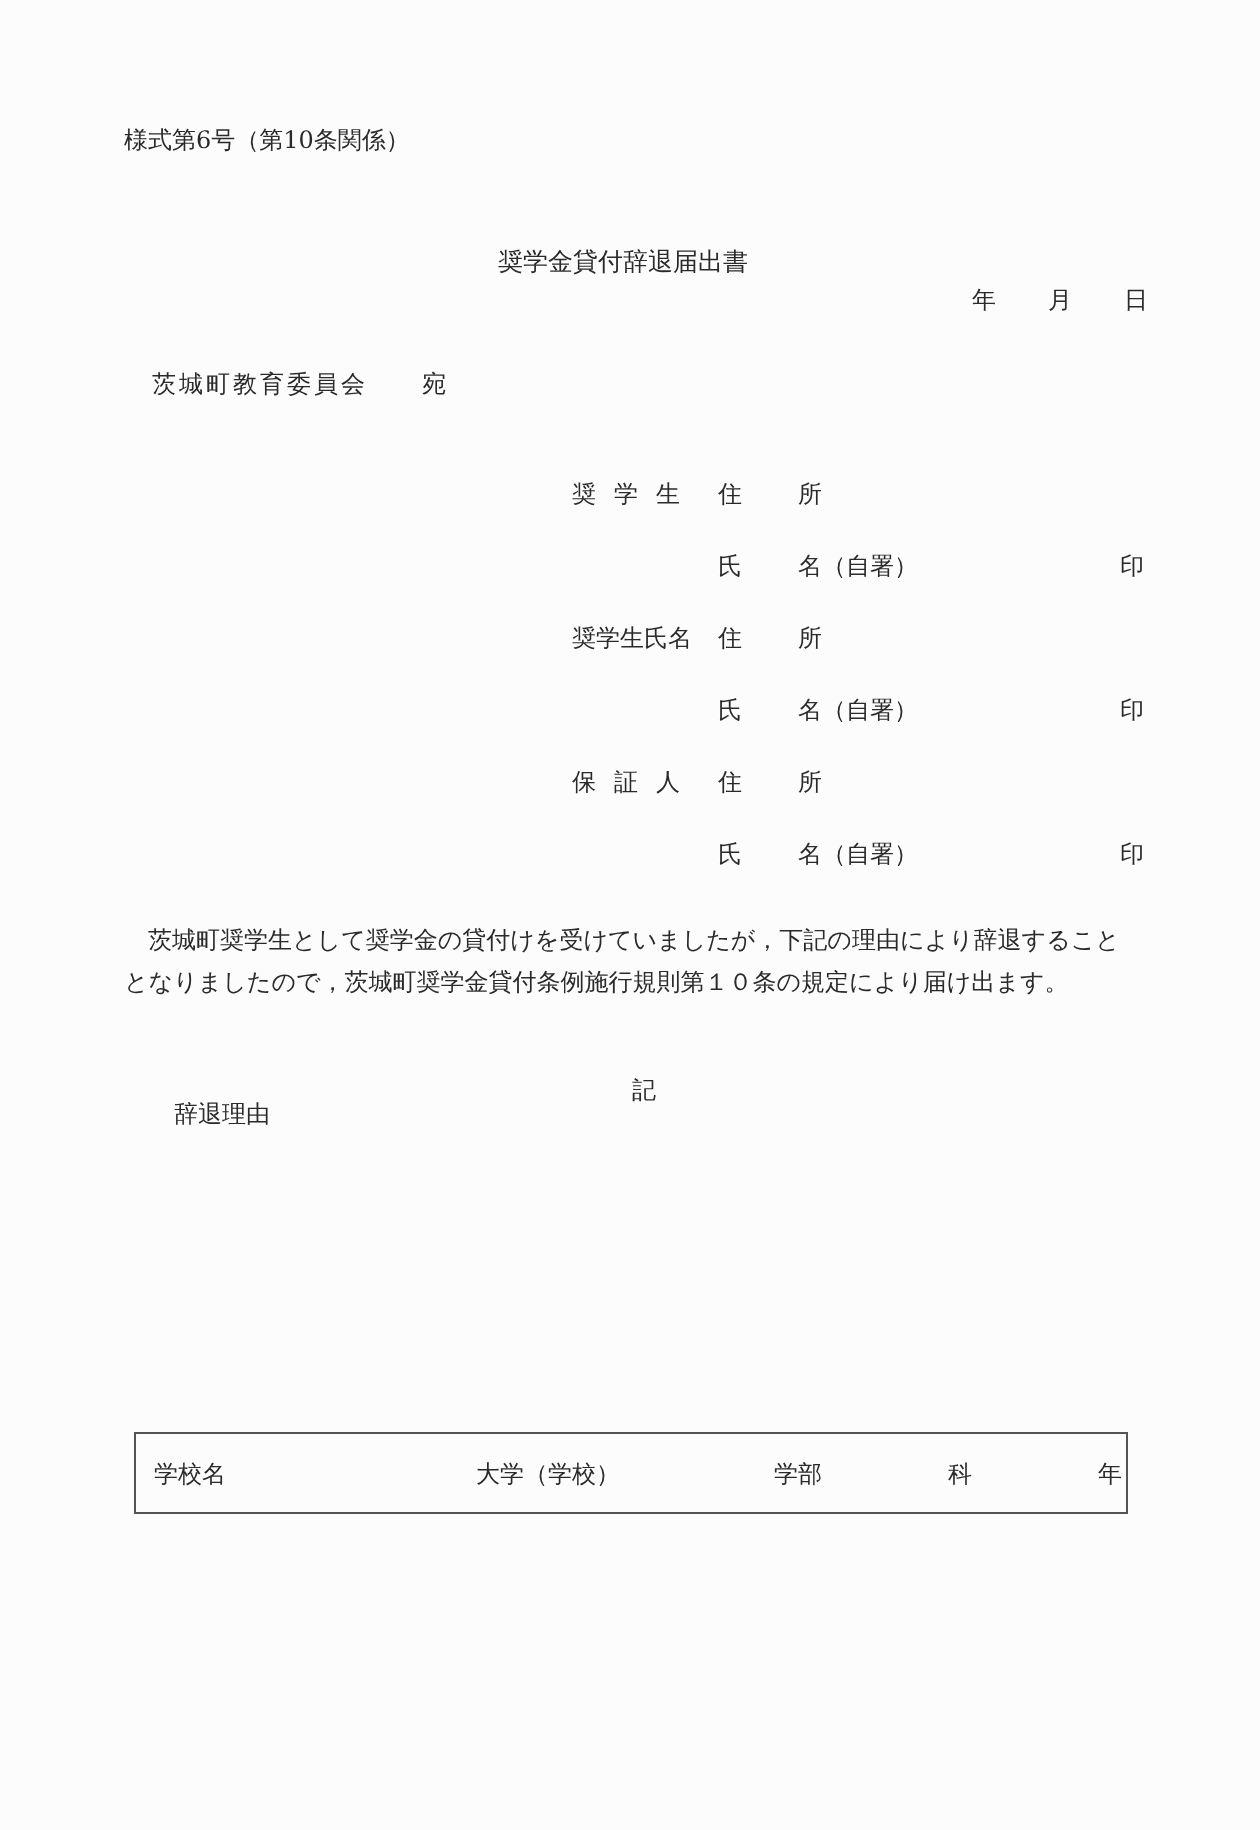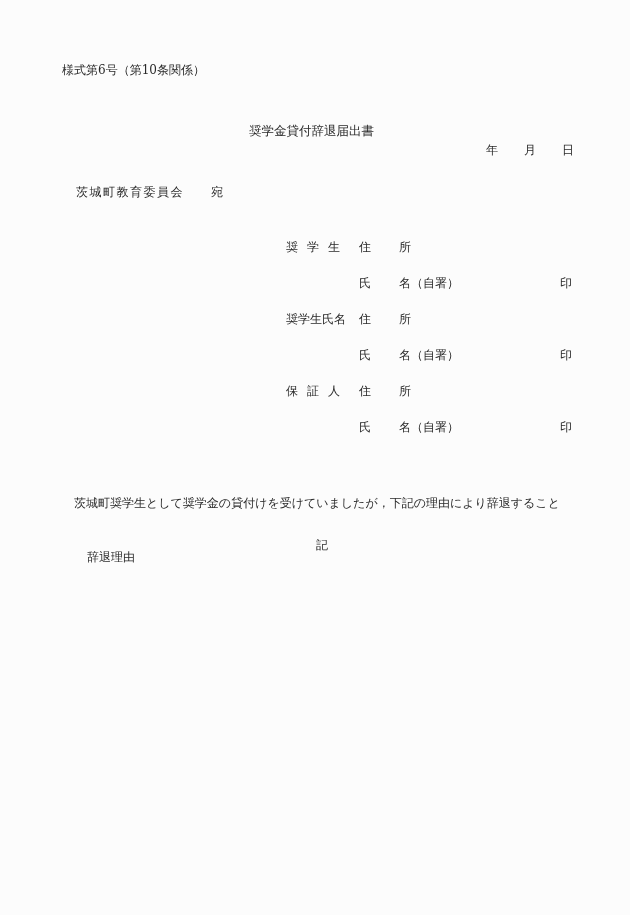--- a/index.html
+++ b/index.html
@@ -19,21 +19,21 @@
   .date-y { left: 486px; }
   .date-m { left: 524px; }
   .date-d { left: 562px; }
   .addressee { left: 76px; top: 185px; letter-spacing: 1.5px; }
   .addressee-suffix { left: 211px; top: 185px; }
   .role { left: 286px; }
   .role.spaced { letter-spacing: 9px; text-align: right; }
   .lbl1 { left: 359px; }
   .lbl2 { left: 399px; }
   .seal { left: 560px; }
-  .para { left: 62px; top: 493px; width: 520px; white-space: normal; line-height: 21px; }
+  .para { left: 62px; top: 460px; width: 520px; white-space: normal; line-height: 21px; }
   .para p { margin: 0; }
   .para .indent { text-indent: 12px; }
   .ki { left: 316px; top: 538px; }
   .reason { left: 87px; top: 550px; }
   table.info {
     position: absolute; left: 67px; top: 716px;
     width: 497px; border-collapse: collapse;
     font-size: 12px;
   }
   table.info td {
@@ -83,24 +83,36 @@
     <span class="abs role spaced" style="top:384px">保証人</span>
     <span class="abs lbl1" style="top:384px">住</span>
     <span class="abs lbl2" style="top:384px">所</span>
     <span class="abs lbl1" style="top:420px">氏</span>
     <span class="abs lbl2" style="top:420px">名（自署）</span>
     <span class="abs seal" style="top:420px">印</span>
   </div>
 
   <div class="abs para">
     <p class="indent">茨城町奨学生として奨学金の貸付けを受けていましたが，下記の理由により辞退すること</p>
+    <p>となりましたので，茨城町奨学金貸付条例施行規則第１０条の規定により届け出ます。</p>
   </div>
 
   <div class="abs ki">記</div>
 
   <div class="abs reason">辞退理由</div>
 
   <table class="info">
     <tbody>
+        <tr>
+      <td colspan="2">
+        <div class="cell-rel">
+          <span style="left:9px">学校名</span>
+          <span style="left:170px">大学（学校）</span>
+          <span style="left:319px">学部</span>
+          <span style="left:406px">科</span>
+          <span style="left:481px">年</span>
+        </div>
+      </td>
+    </tr>
   </tbody>
     </table>
 
 </div>
 
 </body></html>

